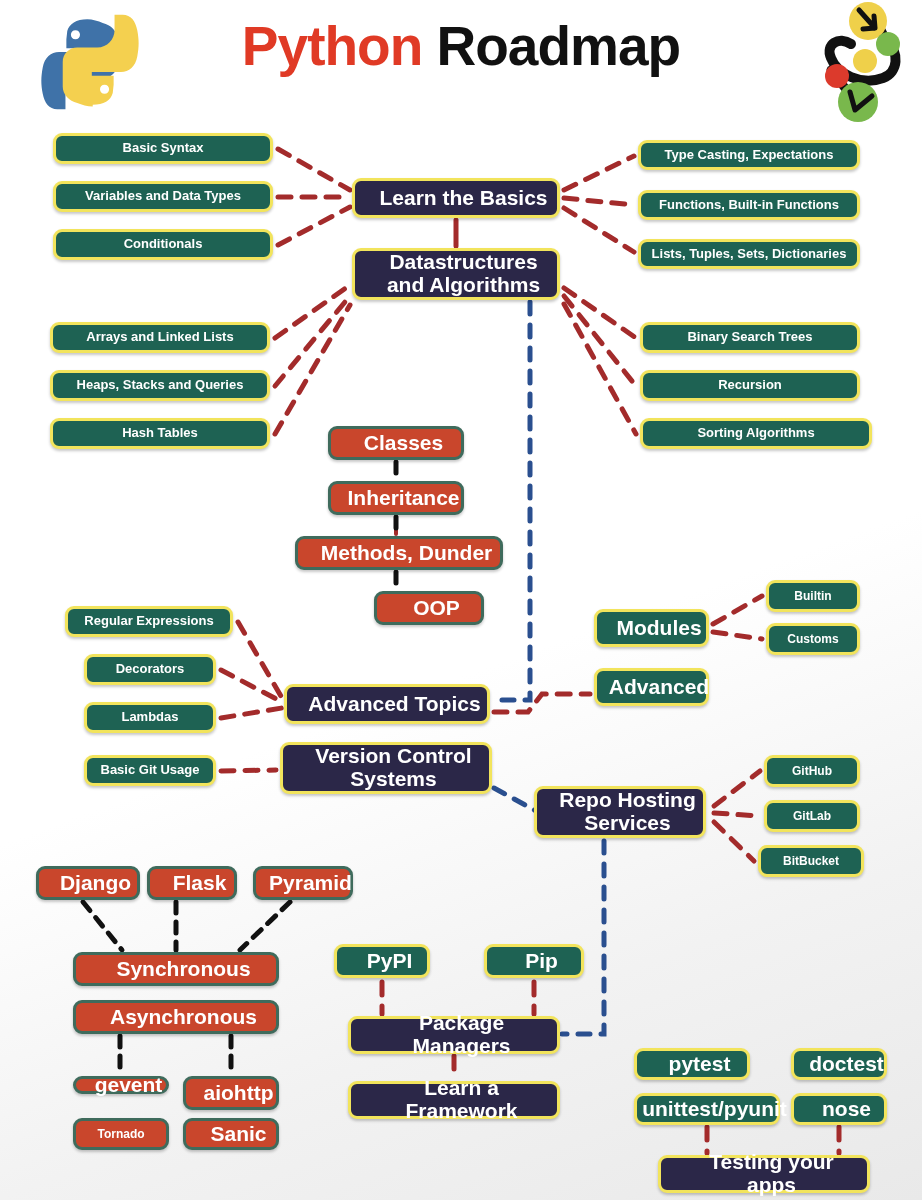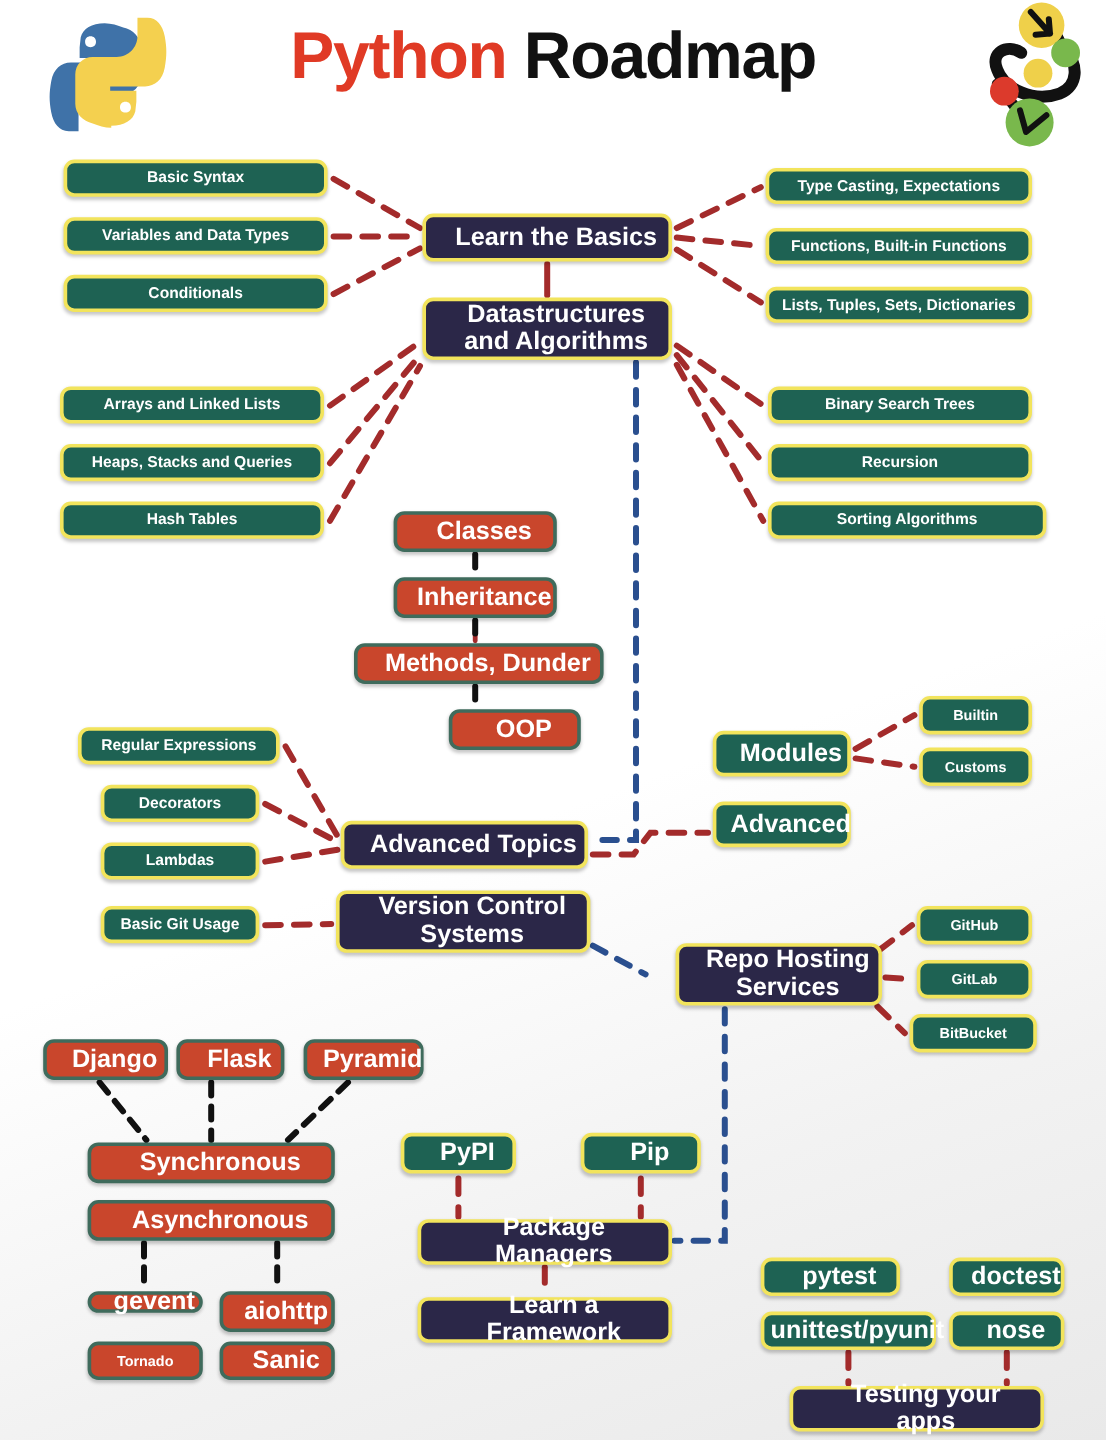--- a/index.html
+++ b/index.html
@@ -255,21 +255,21 @@
       </div>
       <div class="node green lg" style="left: 594px; top: 668px; width: 115px; height: 38px;">
         <span>Advanced</span>
       </div>
       <div class="node green sm" style="left: 84px; top: 755px; width: 132px; height: 31px;">
         <span>Basic Git Usage</span>
       </div>
       <div class="node navy lg" style="left: 280px; top: 742px; width: 212px; height: 52px;">
         <span>Version Control Systems</span>
       </div>
-      <div class="node navy lg" style="left: 563px; top: 786px; width: 172px; height: 52px;">
+      <div class="node navy lg" style="left: 534px; top: 786px; width: 172px; height: 52px;">
         <span>Repo Hosting Services</span>
       </div>
       <div class="node green md" style="left: 764px; top: 755px; width: 96px; height: 32px;">
         <span>GitHub</span>
       </div>
       <div class="node green md" style="left: 764px; top: 800px; width: 96px; height: 32px;">
         <span>GitLab</span>
       </div>
       <div class="node green md" style="left: 758px; top: 845px; width: 106px; height: 32px;">
         <span>BitBucket</span>

